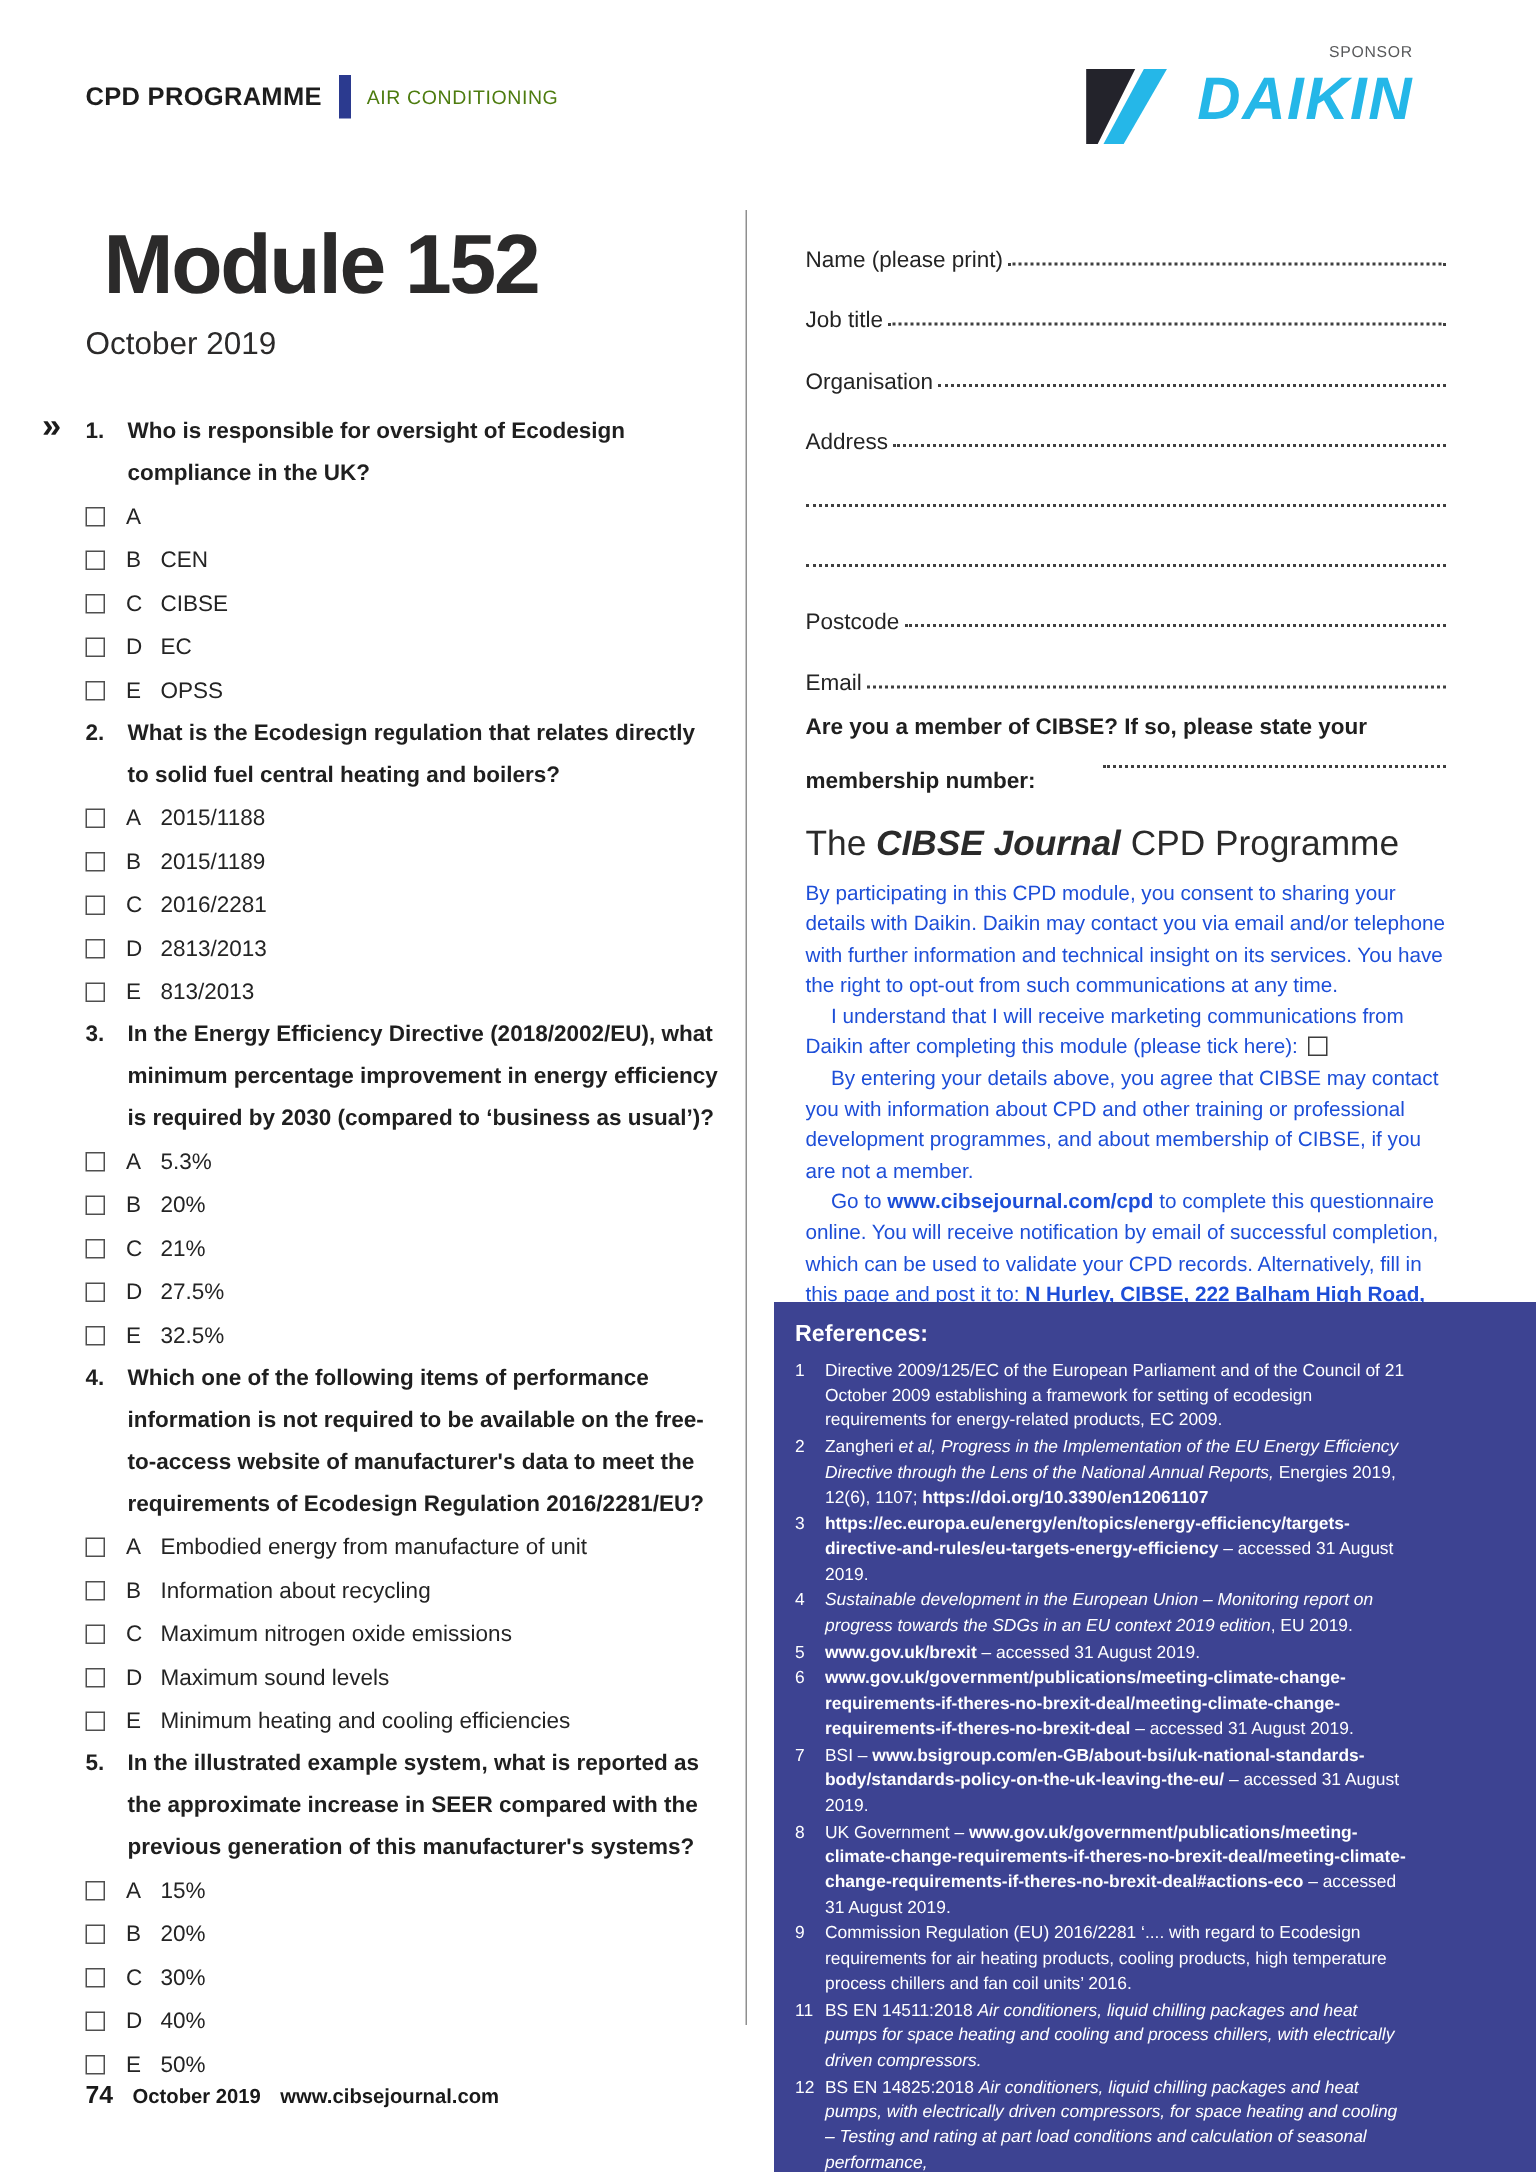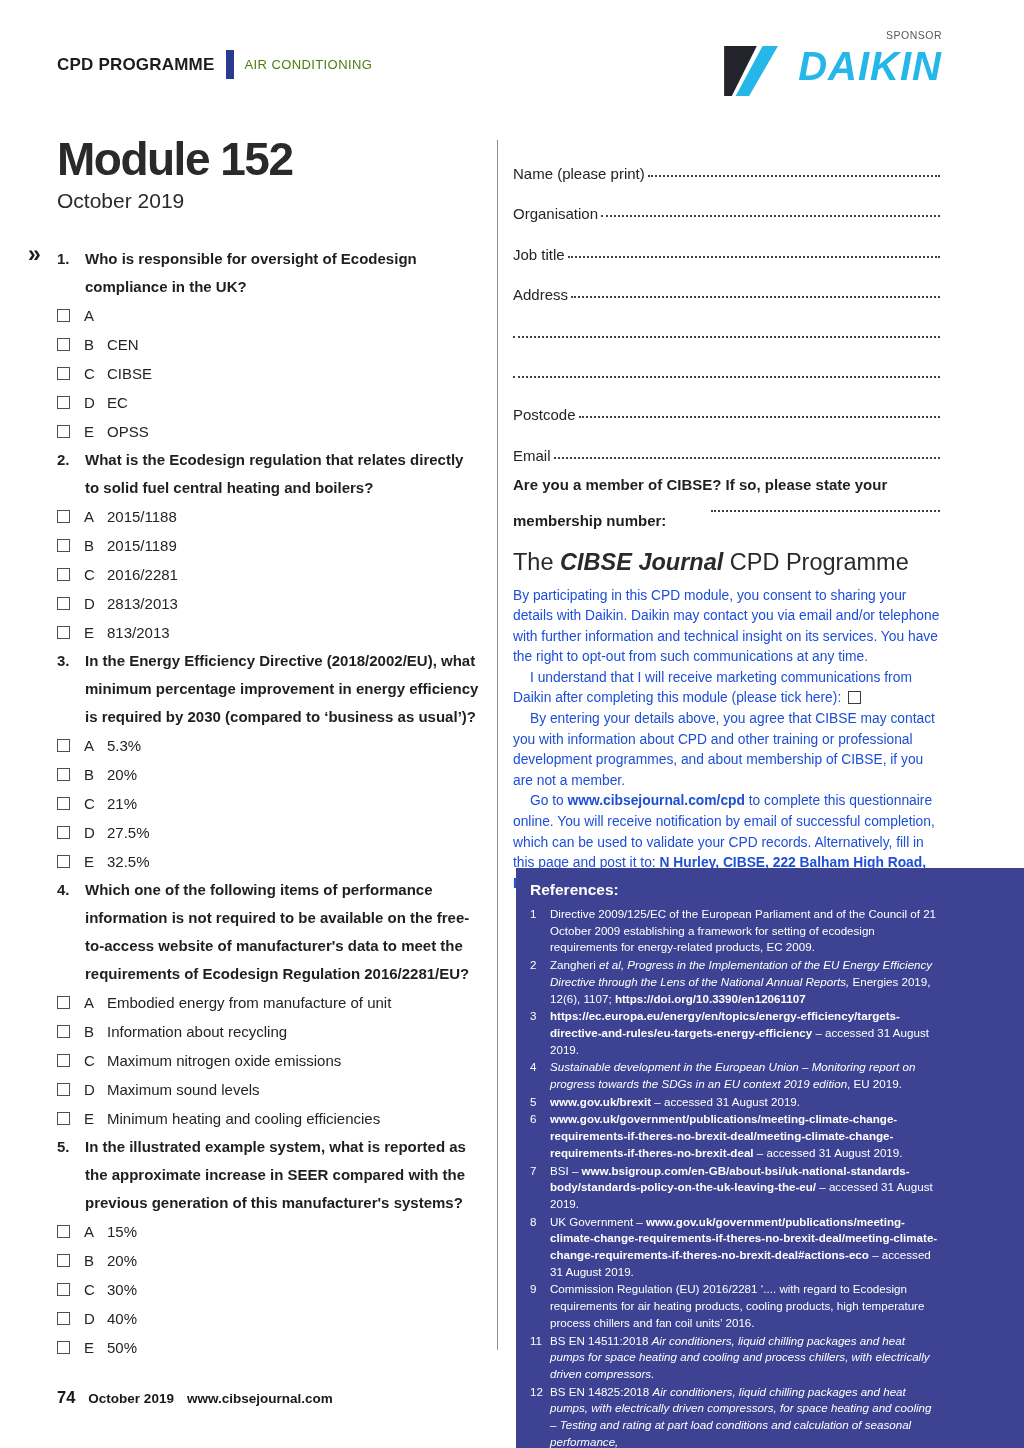--- a/index.html
+++ b/index.html
@@ -13,36 +13,36 @@
   .kicker { font-size:17px; font-weight:800; color:#1d1d1d; letter-spacing:0.2px; }
   .kicker-bar { width:8px; height:29px; background:var(--accent-blue-bar,#2b3a8f); }
   .section { font-size:13px; font-weight:400; color:#4d7c0f; letter-spacing:0.4px; }
   .sponsor { position:absolute; top:29px; right:82px; text-align:right; }
   .sponsor-label { font-size:10.5px; color:#57585a; letter-spacing:0.5px; }
   .daikin { display:flex; align-items:flex-start; gap:17px; margin-top:5px; }
   .daikin-mark { width:58px; height:50px; display:block; }
   .daikin-word { font-size:40px; font-weight:800; font-style:italic; color:var(--daikin-cyan,#25b7e8); letter-spacing:1px; line-height:1; }
   
   .left-col { position:absolute; left:57px; top:135px; width:424px; }
-  .module-title { margin:0; font-size:46px; font-weight:800; letter-spacing:-1.5px; color:#2b2a2a; line-height:1.05; }
+  .module-title { margin:12px; font-size:56px; font-weight:800; letter-spacing:-1.5px; color:#2b2a2a; line-height:1.05; }
   .module-date { font-size:21px; margin-top:6px; color:#2b2a2a; }
   .questions { margin-top:32px; }
   .q { position:relative; margin-bottom:0; }
   .q-head { display:flex; font-weight:700; font-size:15px; line-height:28px; color:#1f1f1f; }
   .q-num { flex:none; width:28px; }
   .q-body { flex:1; }
   .chevron { position:absolute; left:-29px; top:-4px; font-size:23px; font-weight:700; color:#1c1c1c; }
   .opt { display:flex; align-items:center; height:29px; font-size:15px; color:#242424; }
   .opt-box { width:13px; height:13px; border:1.5px solid #4f4f4f; margin-right:14px; box-sizing:border-box; background:#fff; flex:none; }
   .opt-letter { flex:none; width:23px; }
   .opt-text { flex:1; }
   
   .col-divider { position:absolute; left:497px; top:140px; width:1px; height:1210px; background:#8f8f8f; }
   
-  .right-col { position:absolute; left:513px; top:142px; width:427px; }
+  .right-col { position:absolute; left:537px; top:142px; width:427px; }
   .f-row { display:flex; align-items:flex-end; height:40.2px; font-size:15px; color:#242424; }
   .f-label { margin-right:3px; white-space:nowrap; }
   .dots { flex:1; border-bottom:2.2px dotted #3f3f3f; margin-bottom:5px; }
   .member-q { margin-top:10px; font-weight:700; font-size:15px; color:#1f1f1f; }
   .m-line1 { line-height:22px; margin-bottom:14px; }
   .m-line2 { display:flex; align-items:flex-start; line-height:22px;gap:39px; }
   .m-line2 .dots { margin-left:6px; margin-bottom:3px; }
   .cpd-title { margin:17px 0 10px; font-size:23.5px; font-weight:400; color:#2a2a2a; }
   .cpd-title .it { font-style:italic;font-weight:bold; }
   .cpd-p { margin:0; font-size:13.8px; line-height:20.6px; color:#1d4ed8; }
@@ -249,25 +249,25 @@
 
   <div class="col-divider"></div>
 
   <div class="right-col">
     <div class="form">
         <div class="f-row">
           <span class="f-label">Name (please print)</span>
           <span class="dots"></span>
         </div>
         <div class="f-row">
+          <span class="f-label">Job title</span>
+          <span class="dots"></span>
+        </div>
+        <div class="f-row">
           <span class="f-label">Organisation</span>
-          <span class="dots"></span>
-        </div>
-        <div class="f-row">
-          <span class="f-label">Job title</span>
           <span class="dots"></span>
         </div>
         <div class="f-row">
           <span class="f-label">Address</span>
           <span class="dots"></span>
         </div>
         <div class="f-row">
           <span class="dots"></span>
         </div>
         <div class="f-row">

